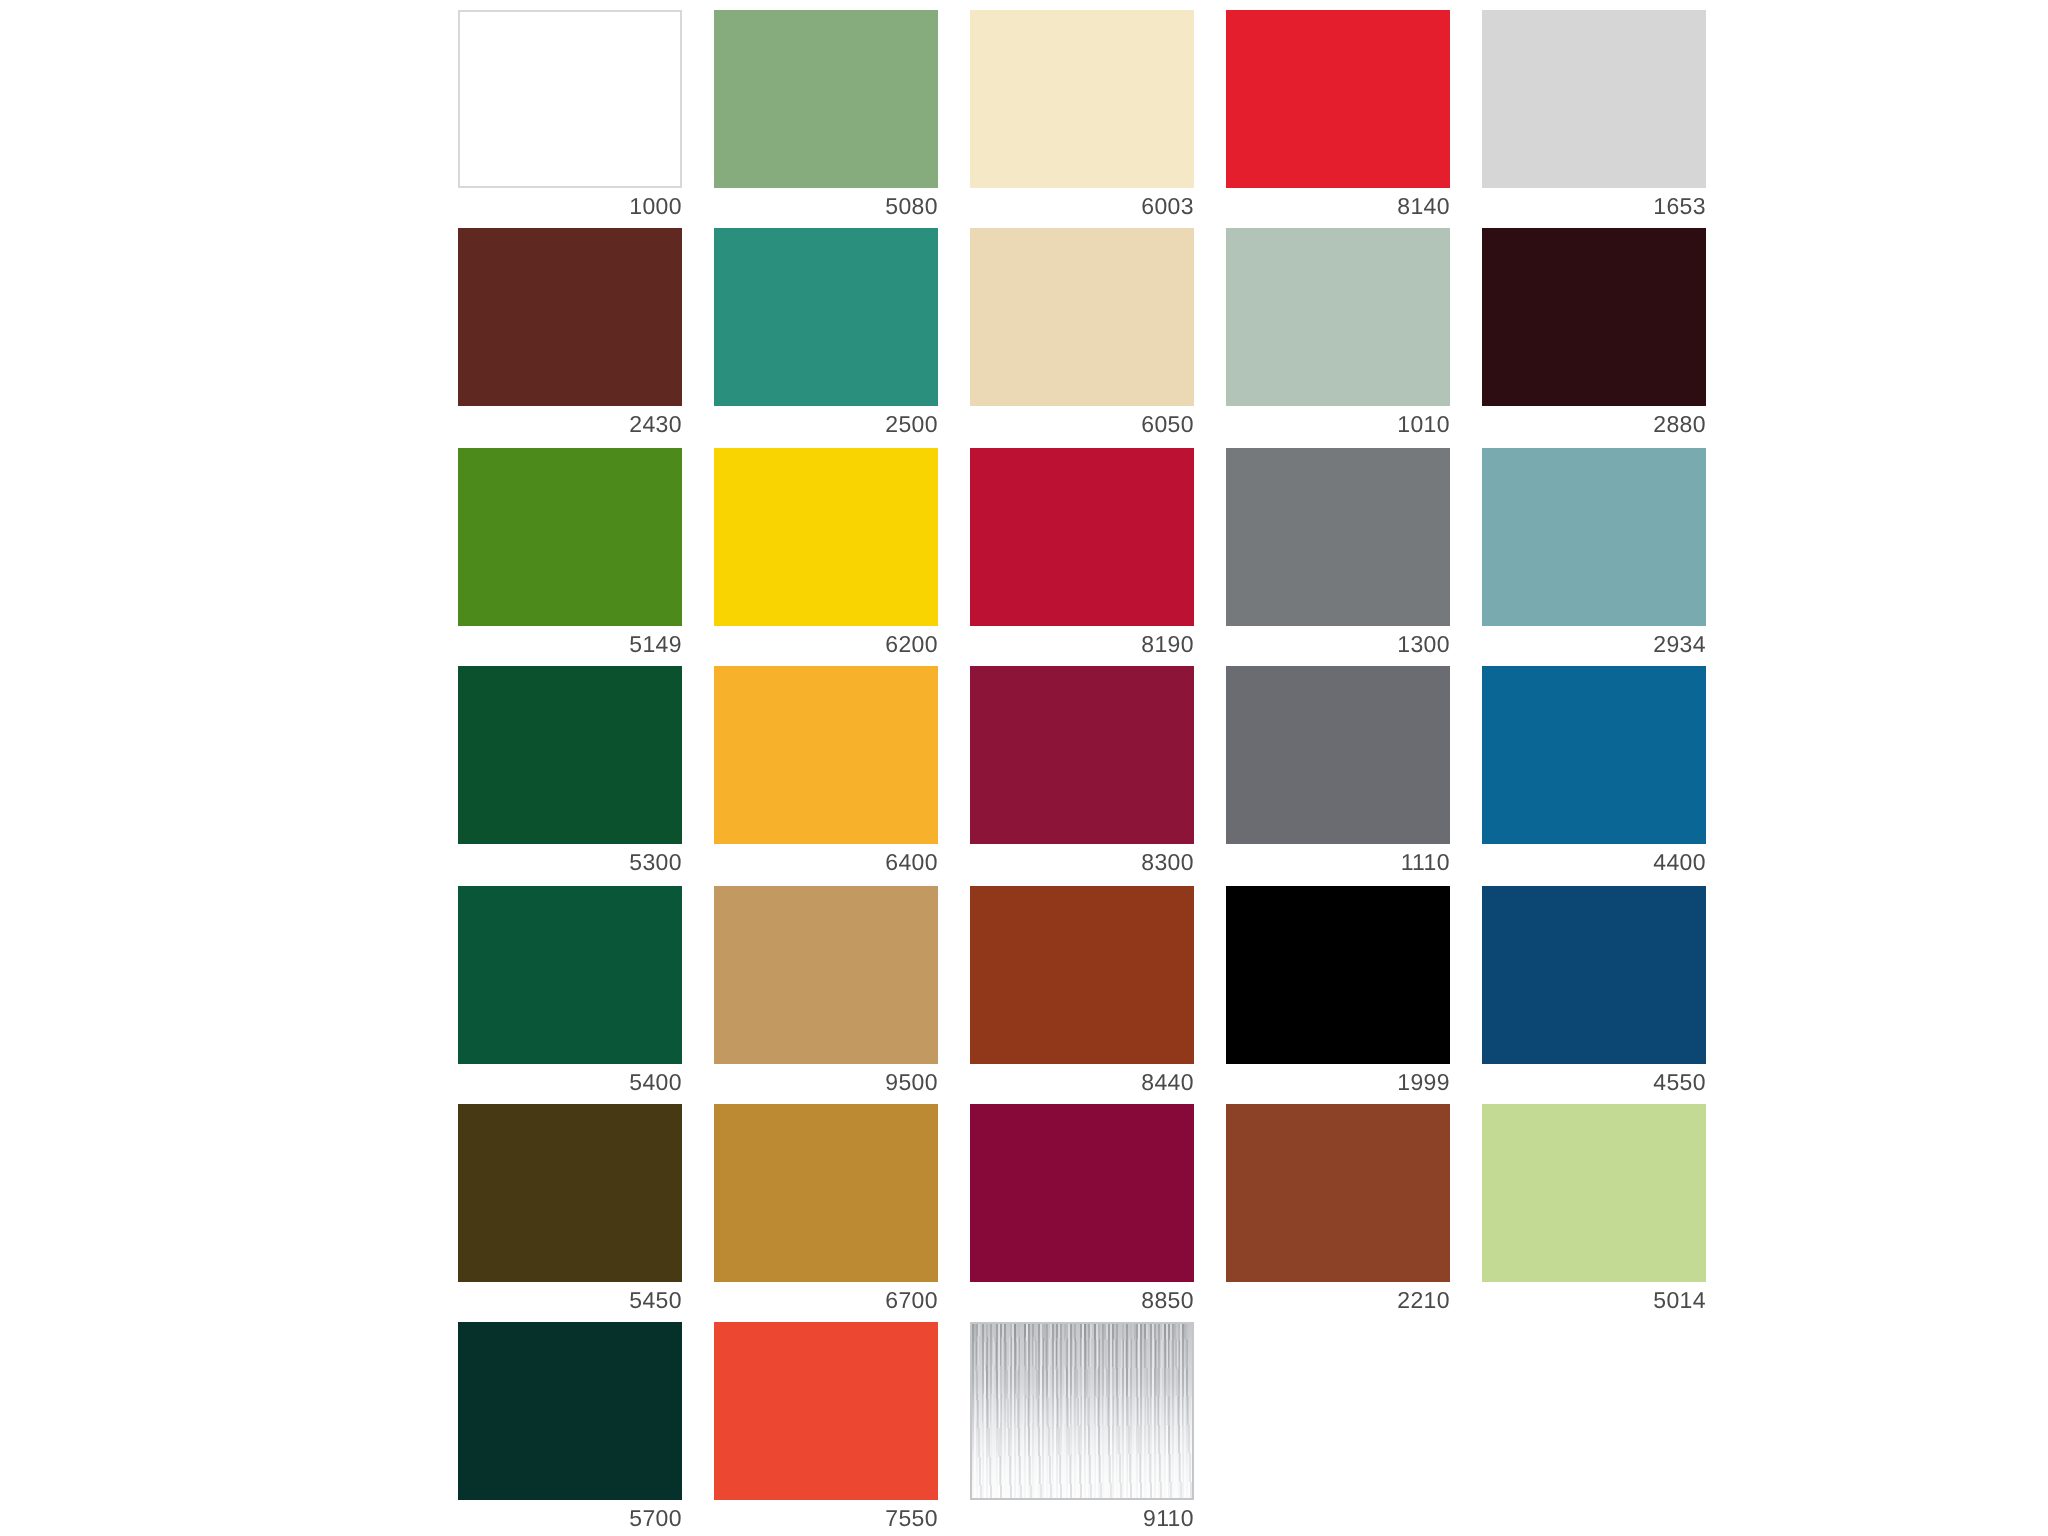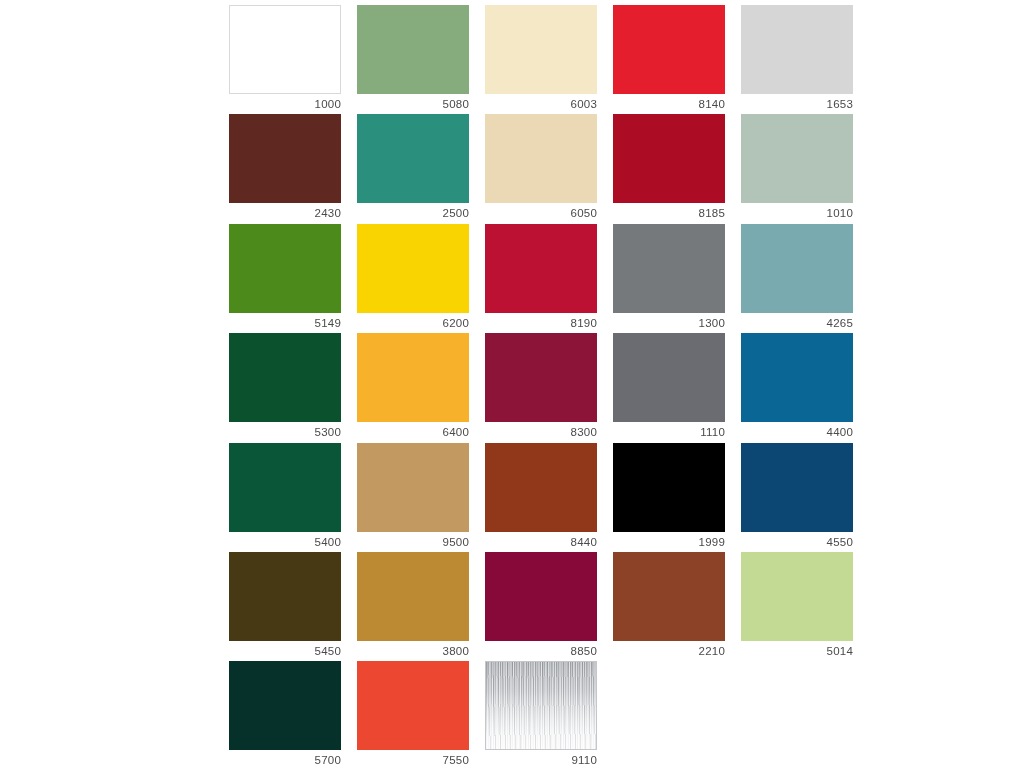--- a/index.html
+++ b/index.html
@@ -145,46 +145,46 @@
       </div>
       <div class="swatch-cell">
         <div class="swatch-chip" style="background-color: rgb(43, 143, 125);"></div>
         <span class="swatch-label">2500</span>
       </div>
       <div class="swatch-cell">
         <div class="swatch-chip" style="background-color: rgb(234, 217, 180);"></div>
         <span class="swatch-label">6050</span>
       </div>
       <div class="swatch-cell">
-        <div class="swatch-chip" style="background-color: rgb(172, 12, 36);"></div>
-        <span class="swatch-label">8185</span>
-      </div>
-      <div class="swatch-cell">
         <div class="swatch-chip" style="background-color: rgb(178, 196, 184);"></div>
         <span class="swatch-label">1010</span>
       </div>
       <div class="swatch-cell">
+        <div class="swatch-chip" style="background-color: rgb(45, 13, 17);"></div>
+        <span class="swatch-label">2880</span>
+      </div>
+      <div class="swatch-cell">
         <div class="swatch-chip" style="background-color: rgb(76, 138, 28);"></div>
         <span class="swatch-label">5149</span>
       </div>
       <div class="swatch-cell">
         <div class="swatch-chip" style="background-color: rgb(250, 212, 0);"></div>
         <span class="swatch-label">6200</span>
       </div>
       <div class="swatch-cell">
         <div class="swatch-chip" style="background-color: rgb(189, 17, 51);"></div>
         <span class="swatch-label">8190</span>
       </div>
       <div class="swatch-cell">
         <div class="swatch-chip" style="background-color: rgb(118, 121, 124);"></div>
         <span class="swatch-label">1300</span>
       </div>
       <div class="swatch-cell">
         <div class="swatch-chip" style="background-color: rgb(121, 170, 176);"></div>
-        <span class="swatch-label">4265</span>
+        <span class="swatch-label">2934</span>
       </div>
       <div class="swatch-cell">
         <div class="swatch-chip" style="background-color: rgb(11, 81, 46);"></div>
         <span class="swatch-label">5300</span>
       </div>
       <div class="swatch-cell">
         <div class="swatch-chip" style="background-color: rgb(248, 177, 42);"></div>
         <span class="swatch-label">6400</span>
       </div>
       <div class="swatch-cell">
@@ -218,21 +218,21 @@
       <div class="swatch-cell">
         <div class="swatch-chip" style="background-color: rgb(11, 71, 114);"></div>
         <span class="swatch-label">4550</span>
       </div>
       <div class="swatch-cell">
         <div class="swatch-chip" style="background-color: rgb(70, 57, 19);"></div>
         <span class="swatch-label">5450</span>
       </div>
       <div class="swatch-cell">
         <div class="swatch-chip" style="background-color: rgb(187, 138, 50);"></div>
-        <span class="swatch-label">3800</span>
+        <span class="swatch-label">6700</span>
       </div>
       <div class="swatch-cell">
         <div class="swatch-chip" style="background-color: rgb(134, 9, 58);"></div>
         <span class="swatch-label">8850</span>
       </div>
       <div class="swatch-cell">
         <div class="swatch-chip" style="background-color: rgb(139, 66, 38);"></div>
         <span class="swatch-label">2210</span>
       </div>
       <div class="swatch-cell">

